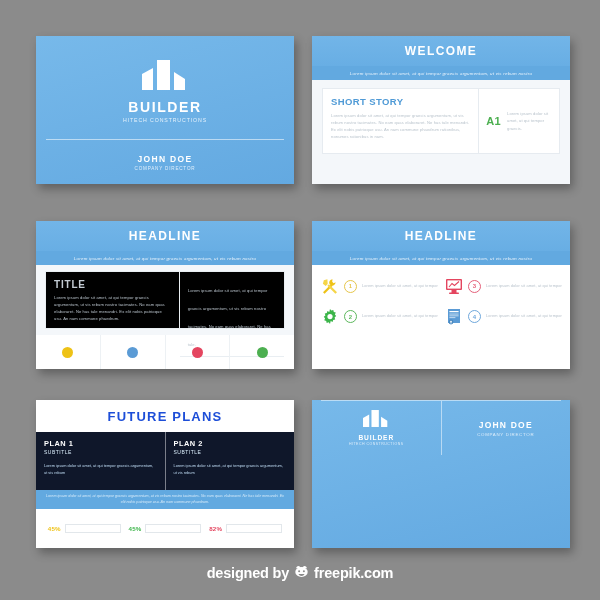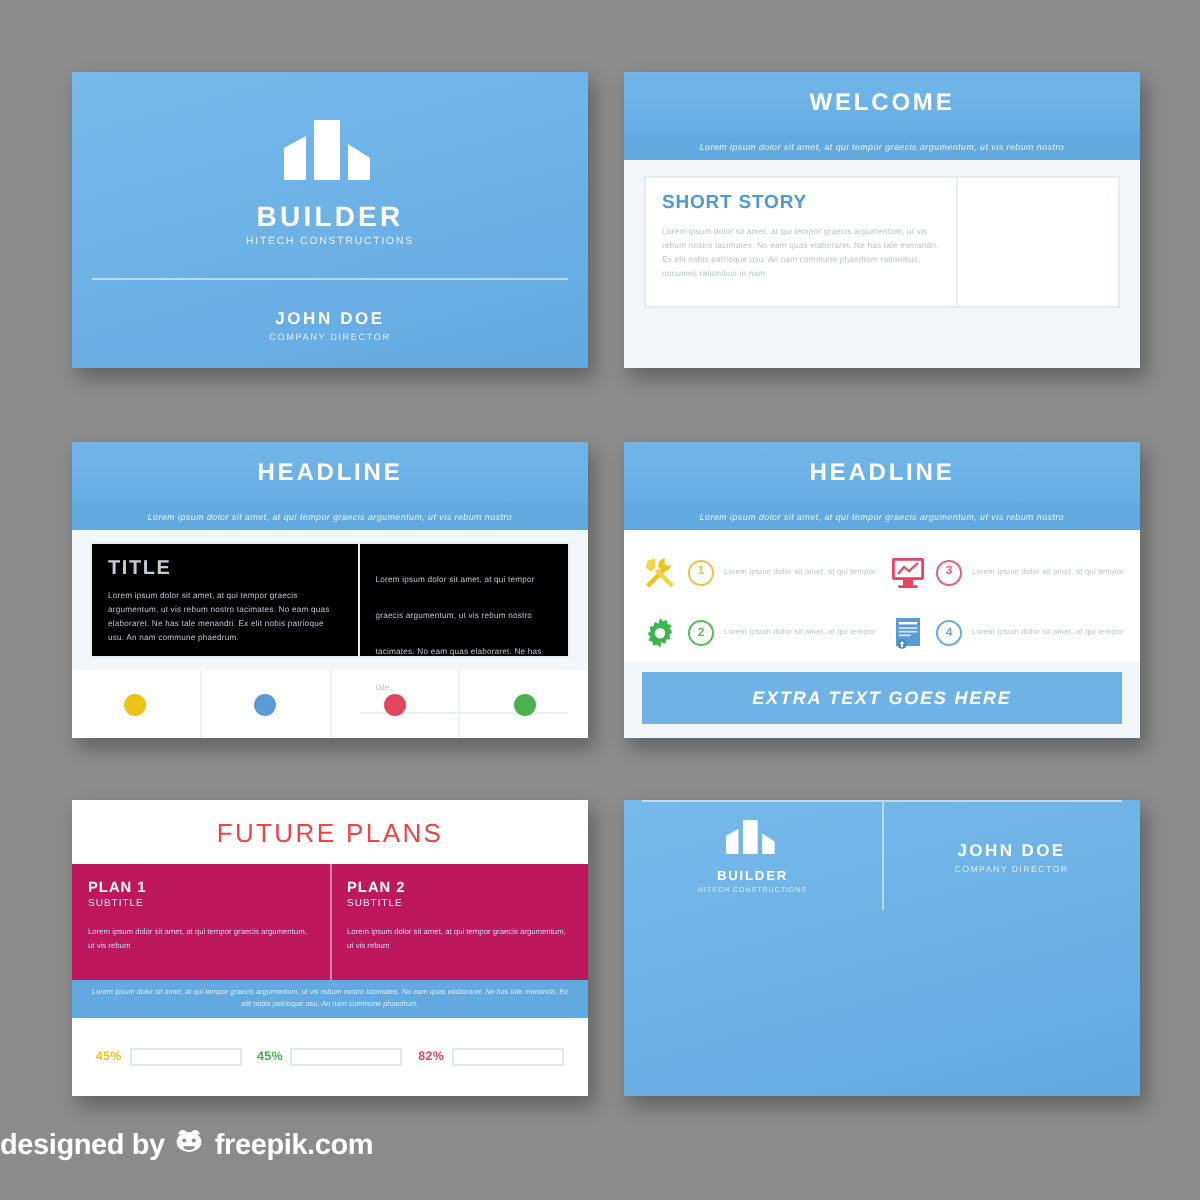--- a/index.html
+++ b/index.html
@@ -98,22 +98,22 @@
   .n4 { border: 1px solid #6fa8dc; color: #6fa8dc; }
   .feat .lorem { font-size: 3.9px; line-height: 1.7; }
   .s4-foot { height: 38px; background: #f4f7fa; padding: 5px 9px 7px 9px; }
   .cta { height: 100%; width: 100%; background: #6fb2e6;
          display: flex; align-items: center; justify-content: center; }
   .cta-txt { color: #fff; font-size: 9px; font-weight: bold; font-style: italic; letter-spacing: 0.9px; }
 
   
   .s5-hdr { height: 32px; background: #ffffff; display: flex;
             align-items: center; justify-content: center; }
-  .s5-hdr-txt { color: #ef4444; font-size: 13px; font-weight: normal; letter-spacing: 1.2px; }
-  .plans { height: 58px; display: flex; background: #be185d; }
+  .s5-hdr-txt { color: #1d4ed8; font-size: 13px; font-weight: bold; letter-spacing: 1.2px; }
+  .plans { height: 58px; display: flex; background: #0f172a; }
   .plan { flex: 1; padding: 7px 8px; }
   .plan + .plan { border-left: 1px solid rgba(255,255,255,0.45); }
   .plan-name { color: #fff; font-size: 7.4px; font-weight: bold; letter-spacing: 0.5px; }
   .plan-sub { color: #d9ecfa; font-size: 5px; letter-spacing: 0.5px; margin-top: 1px; }
   .plan-txt { color: #bfdcf4; font-size: 3.9px; line-height: 1.8; margin-top: 7px; }
   .s5-strip { height: 19px; background: #62a9e0; padding: 4px 9px; }
   .s5-strip-txt { color: #d5eaf9; font-size: 3.7px; font-style: italic; line-height: 1.55; text-align: center; }
   .bars { height: 39px; background: #ffffff; display: flex;
           align-items: center; justify-content: space-around; padding: 0 8px; }
   .bargrp { display: flex; align-items: center; gap: 4px; }
@@ -131,21 +131,21 @@
   .ty-cell { flex: 1; display: flex; flex-direction: column;
              align-items: center; justify-content: center; }
   .ty-cell + .ty-cell { border-left: 1px solid rgba(255,255,255,0.5); }
   .ty-brand { color: #fff; font-size: 6.6px; font-weight: bold; letter-spacing: 0.9px; margin-top: 3px; }
   .ty-brand-sub { color: #dcecfa; font-size: 3.5px; letter-spacing: 0.5px; margin-top: 1px; }
   .ty-name { color: #fff; font-size: 8.5px; font-weight: bold; letter-spacing: 1.2px; }
   .ty-role { color: #dcecfa; font-size: 4.4px; letter-spacing: 0.7px; margin-top: 2px; }
 
   
   .credit { position: absolute; left: 0; right: 0; bottom: 18px;
-            display: flex; align-items: center; justify-content: flex-start; gap: 5px; }
+            display: flex; align-items: center; justify-content: center; gap: 5px; }
   .credit-txt { color: #ffffff; font-size: 14.5px; font-weight: bold; letter-spacing: -0.2px; }
 </style>
 </head>
 <body>
 
 <div class="board">
 
   <div class="slide s1">
     <div class="cover">
       <div class="cover-main">
@@ -174,20 +174,24 @@
     <div class="subbar blue-sub">
       <span class="subbar-txt">Lorem ipsum dolor sit amet, at qui tempor graecis argumentum, ut vis rebum nostro</span>
     </div>
     <div class="s2-body">
       <div class="s2-panel">
         <div class="s2-left">
           <div class="s2-h">SHORT STORY</div>
           <div class="lorem">Lorem ipsum dolor sit amet, at qui tempor graecis argumentum, ut vis rebum nostro tacimates. No eam quas elaboraret. Ne has tale menandri. Ex elit nobis patrioque usu. An nam commune phaedrum rationibus, nonumes rationibus in nam.</div>
         </div>
         <div class="s2-right">
+          <div class="s2-item">
+            <span class="code code-a1">A1</span>
+            <span class="lorem">Lorem ipsum dolor sit amet, at qui tempor graecis.</span>
+          </div>
         </div>
       </div>
     </div>
 
   </div>
 
   <div class="slide s3">
     <div class="hdr blue-fill">
       <span class="hdr-txt">HEADLINE</span>
     </div>
@@ -276,25 +280,20 @@
             <rect x="4.4" y="3" width="9.2" height="1.2" fill="#fff"></rect>
             <rect x="4.4" y="5.6" width="9.2" height="0.9" fill="#cfe3f4"></rect>
             <rect x="4.4" y="7.4" width="9.2" height="0.9" fill="#cfe3f4"></rect>
             <rect x="4.4" y="9.2" width="6" height="0.9" fill="#cfe3f4"></rect>
             <circle cx="6" cy="14" r="2.4" fill="#4a89c0"></circle>
             <path d="M6 12.4l1.2 1.6H6.5v1.6h-1v-1.6H4.8z" fill="#fff"></path>
           </svg>
         </span>
         <span class="num n4">4</span>
         <span class="lorem">Lorem ipsum dolor sit amet, at qui tempor</span>
-      </div>
-    </div>
-    <div class="s4-foot">
-      <div class="cta">
-        <span class="cta-txt">EXTRA TEXT GOES HERE</span>
       </div>
     </div>
   </div>
 
   <div class="slide s5">
     <div class="s5-hdr">
       <span class="s5-hdr-txt">FUTURE PLANS</span>
     </div>
     <div class="plans">
       <div class="plan">

